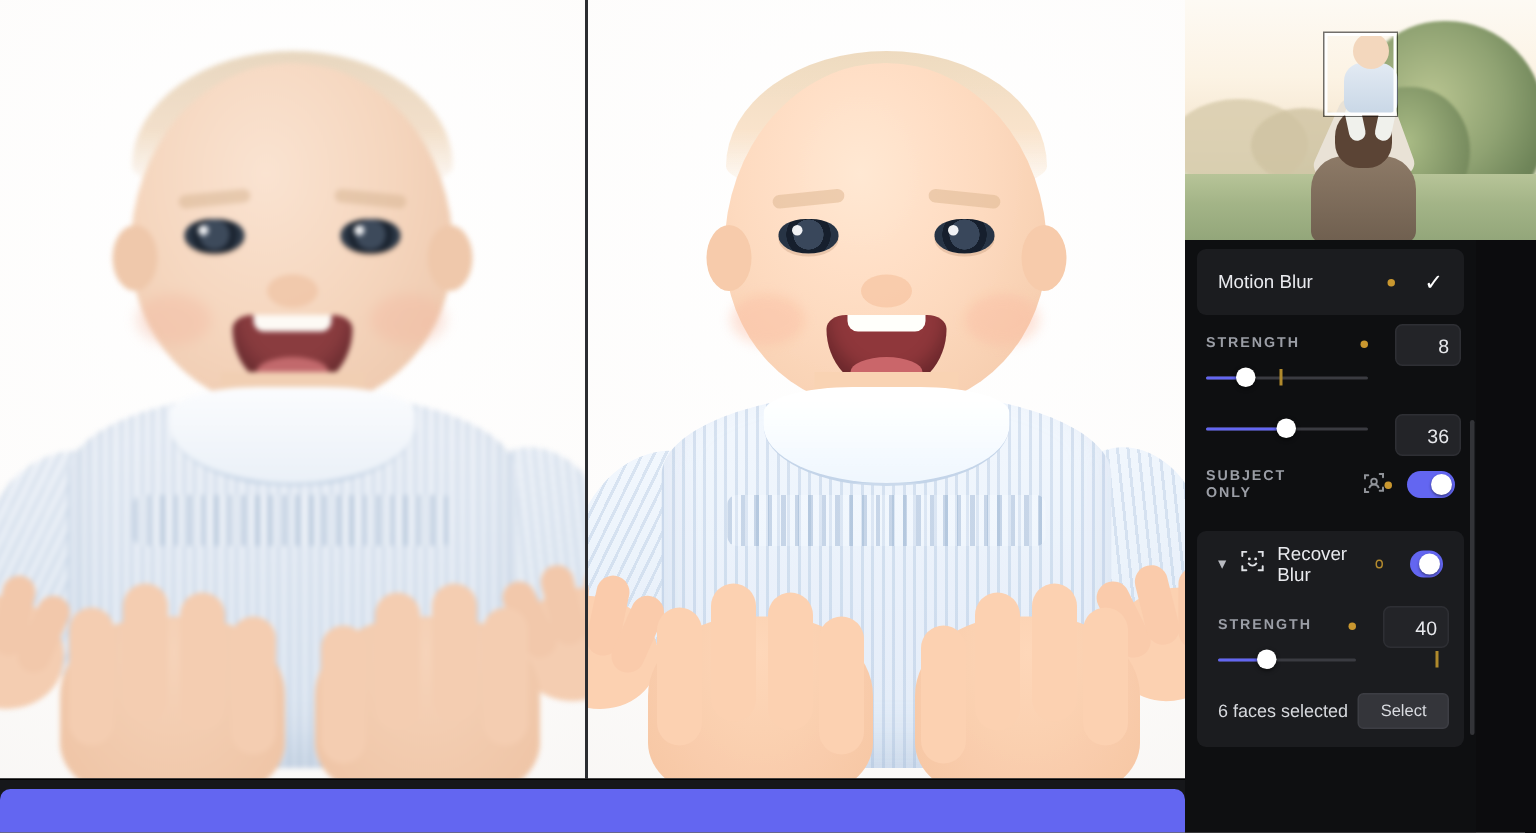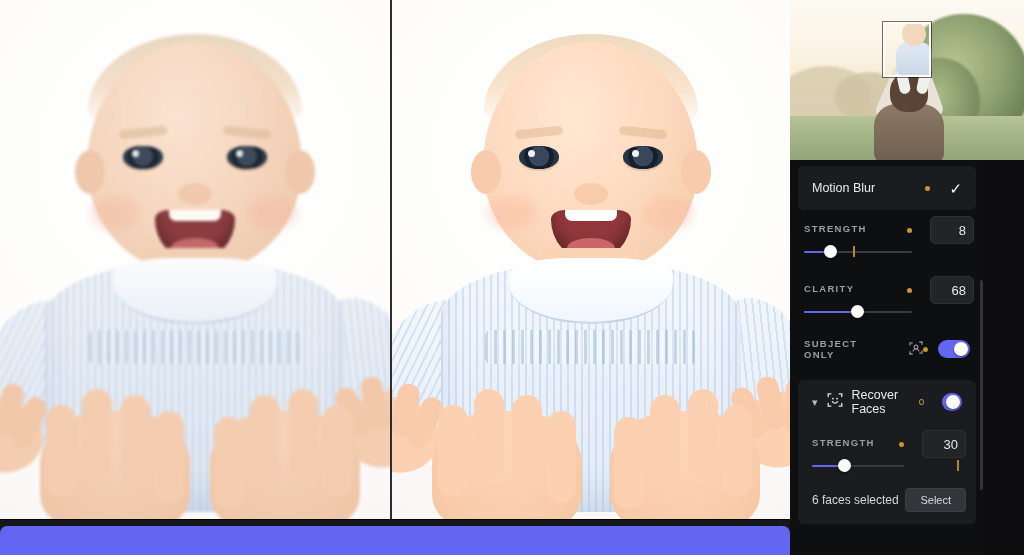--- a/index.html
+++ b/index.html
@@ -400,30 +400,26 @@
           <div class="slider-wrap">
             <div class="track"></div>
             <div class="fill" style="width: 26.64px;"></div>
             <div class="tick" style="left: 48.84px;"></div>
             <div class="knob" style="left: 26.64px;"></div>
           </div>
           <div class="valbox" style="top:6px;">8</div>
         </div>
 
         <div class="slider-row srow">
-          <div class="slider-top slabelwrap">
-            <span class="slabel">CLARITY</span>
-            <span class="dotwrap"><span class="dot"></span></span>
-          </div>
           <div class="slider-wrap">
             <div class="track"></div>
             <div class="fill" style="width: 53.28px;"></div>
             <div class="knob" style="left: 53.28px;"></div>
           </div>
-          <div class="valbox" style="top:6px;">68</div>
+          <div class="valbox" style="top:6px;">36</div>
         </div>
 
         <div class="subject-row">
           <span class="slabel">
             <span>SUBJECT ONLY</span>
             <span>
               <svg width="14" height="14" viewBox="0 0 14 14">
                 <path d="M1 4V1.8h2.2M10.8 1H13v2.2M13 10v2.2h-2.2M3.2 13H1v-2.2" fill="none" stroke="#8f9298" stroke-width="1.3" stroke-linecap="round"></path>
                 <circle cx="7" cy="6" r="1.9" fill="none" stroke="#8f9298" stroke-width="1.2"></circle>
                 <path d="M3.8 10.4c.6-1.7 1.8-2.4 3.2-2.4s2.6.7 3.2 2.4" fill="none" stroke="#8f9298" stroke-width="1.2"></path>
@@ -442,40 +438,40 @@
         <div class="row-head">
           <span class="chev">▾</span>
           <span>
             <svg width="16" height="16" viewBox="0 0 16 16">
               <path d="M1.2 4.6V1.9h2.7M12.1 1.9h2.7v2.7M14.8 11.4v2.7h-2.7M3.9 14.1H1.2v-2.7" fill="none" stroke="#e0e2e6" stroke-width="1.3" stroke-linecap="round"></path>
               <circle cx="5.9" cy="6.6" r=".95" fill="#e0e2e6"></circle>
               <circle cx="10.1" cy="6.6" r=".95" fill="#e0e2e6"></circle>
               <path d="M5.4 9.6c.7 1 1.6 1.5 2.6 1.5s1.9-.5 2.6-1.5" fill="none" stroke="#e0e2e6" stroke-width="1.25" stroke-linecap="round"></path>
             </svg>
           </span>
-          <span class="title">Recover Faces</span>
+          <span class="title">Recover Blur</span>
           <span class="spacer"></span>
           <span class="dot ring"></span>
           <span class="toggle on" style="margin-left:9px">
               <span class="tk"></span>
             </span>
         </div>
 
         <div class="slider-row srow">
           <div class="slider-top slabelwrap">
             <span class="slabel">STRENGTH</span>
             <span class="dotwrap"><span class="dot"></span></span>
           </div>
           <div class="slider-wrap">
             <div class="track"></div>
             <div class="fill" style="width: 32.56px;"></div>
             <div class="tick" style="left: 145.04px;"></div>
             <div class="knob" style="left: 32.56px;"></div>
           </div>
-          <div class="valbox" style="top:6px;">30</div>
+          <div class="valbox" style="top:6px;">40</div>
         </div>
 
         <div class="faces-row">
           <span class="faces-label">6 faces selected</span>
           <span class="select-btn">Select</span>
         </div>
       </div>
 
     </div>
 

